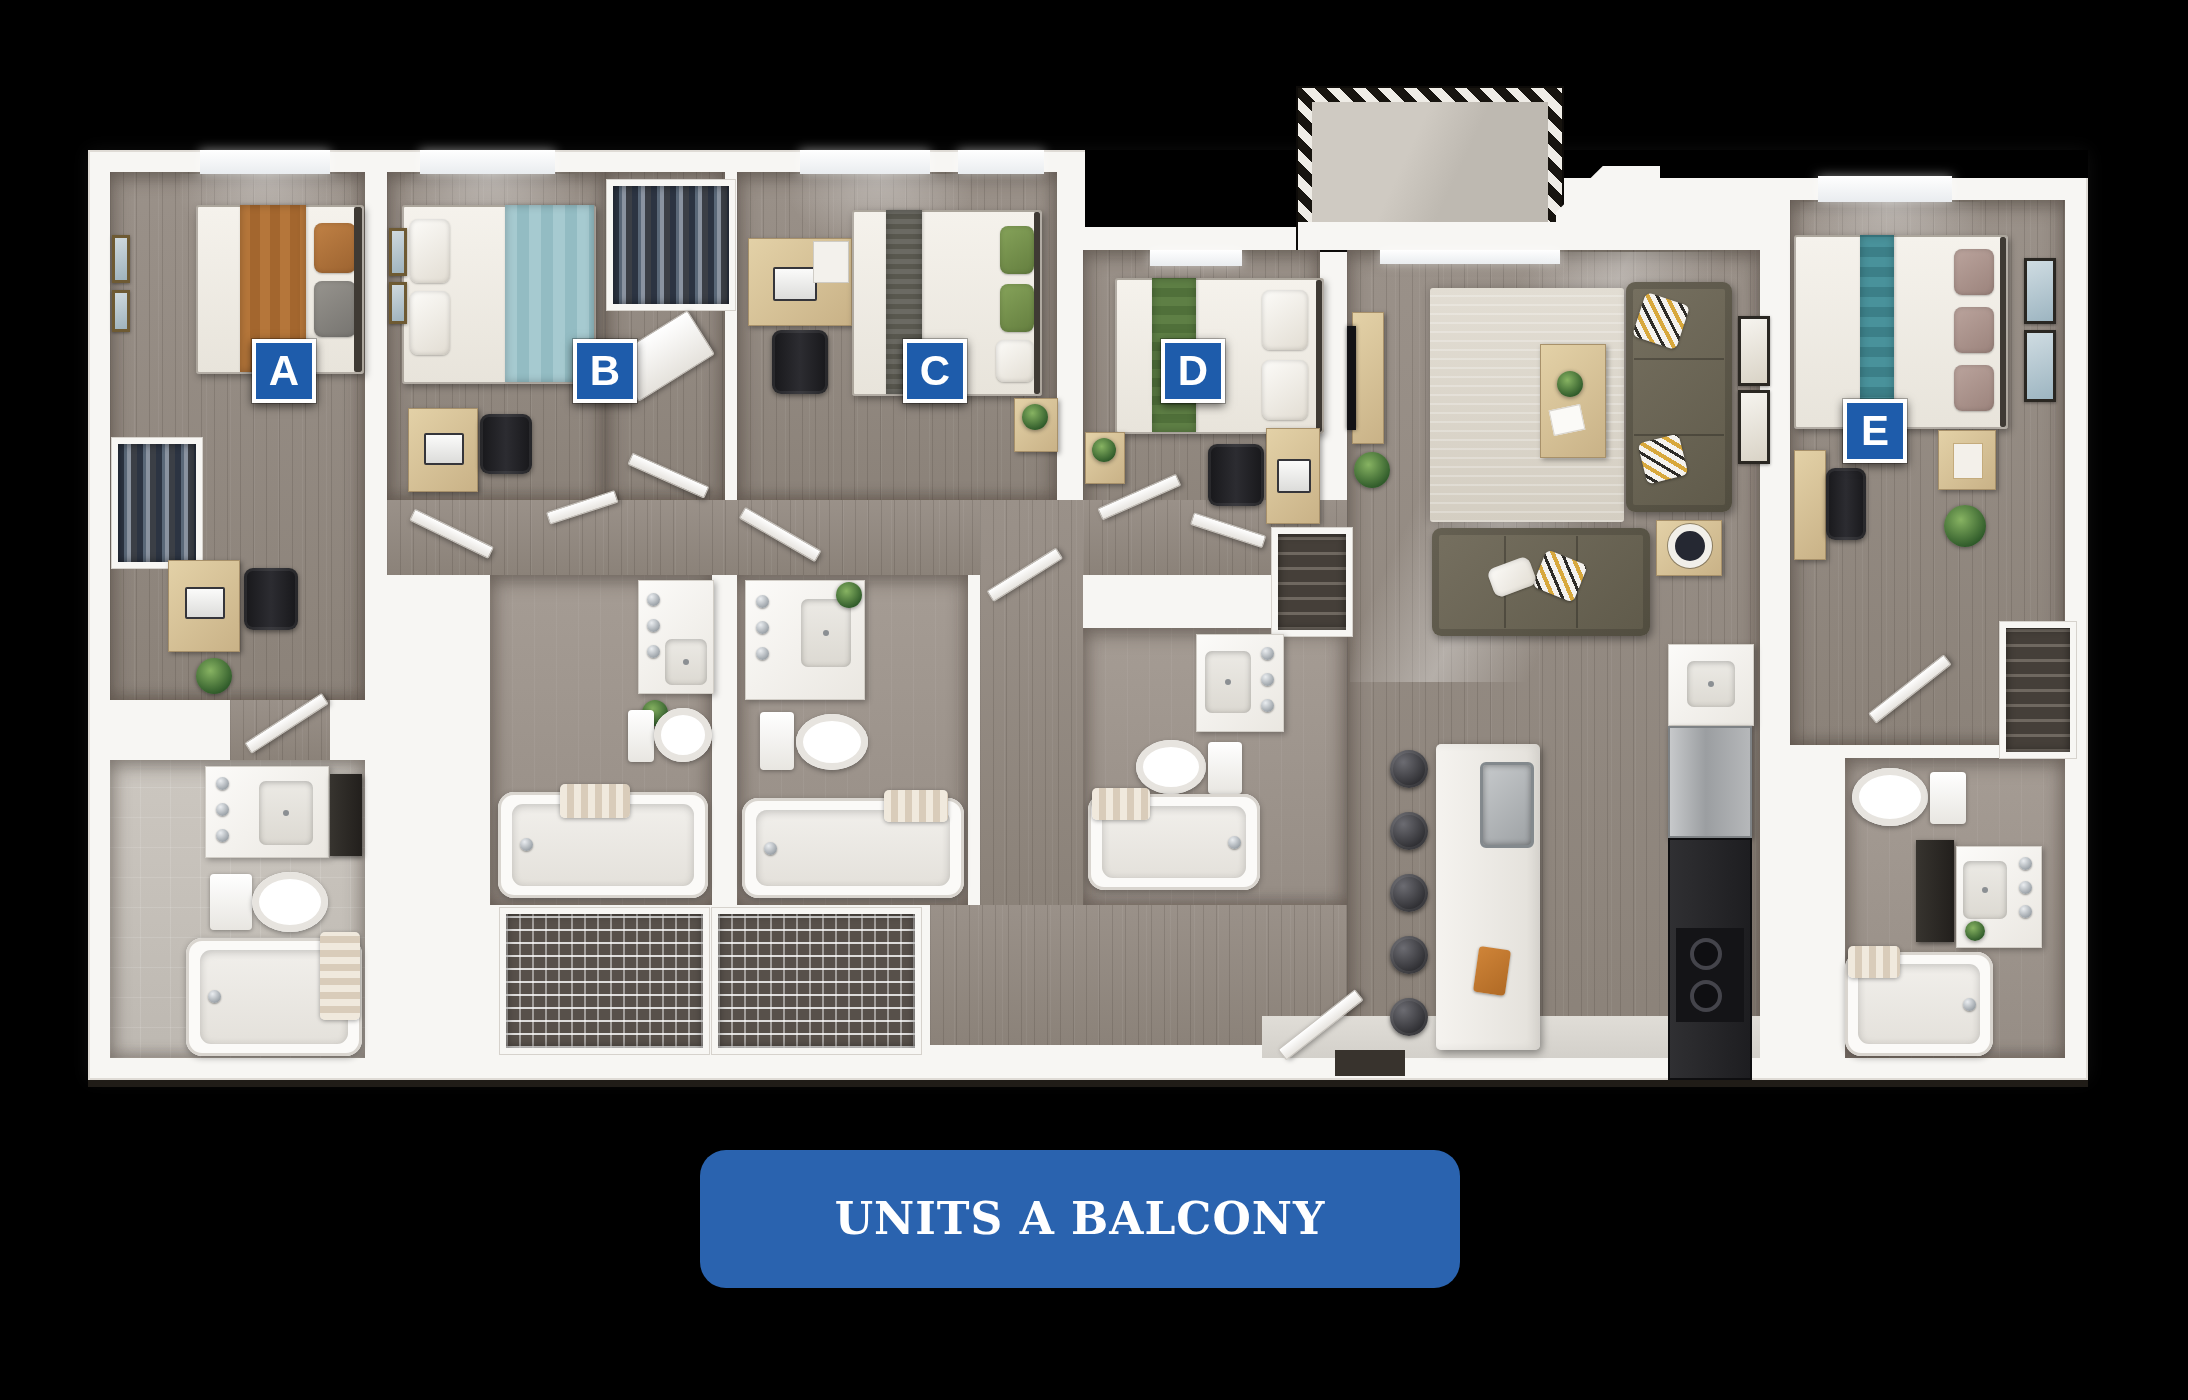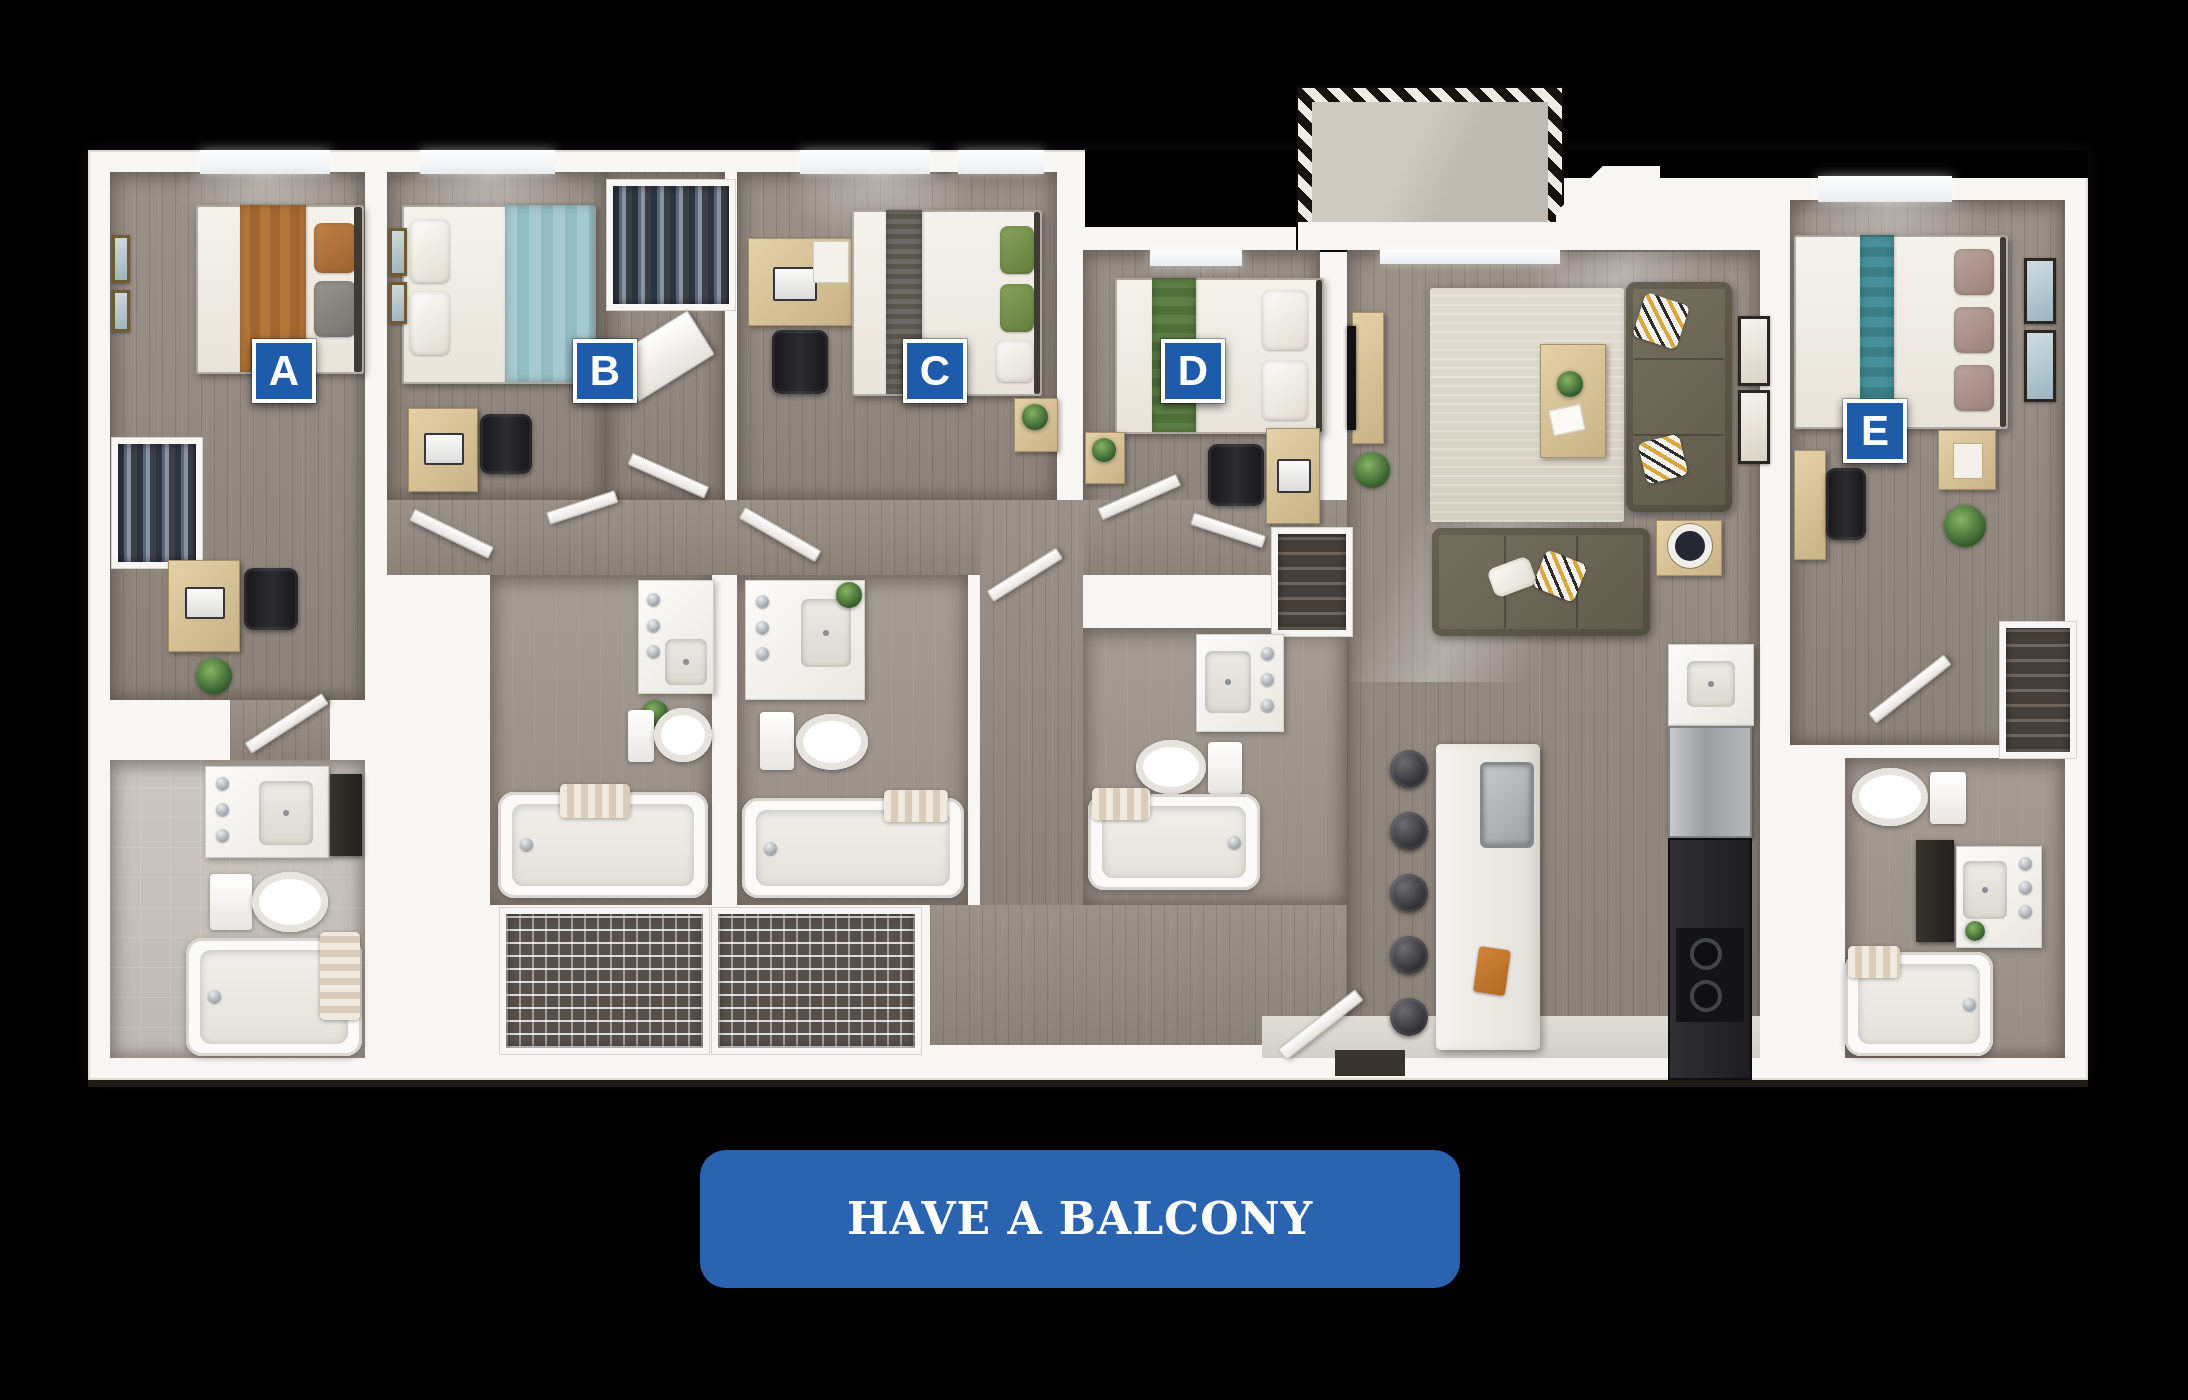--- a/index.html
+++ b/index.html
@@ -383,16 +383,16 @@
       <span>C</span>
     </div>
   <div class="abs badge badge-d">
       <span>D</span>
     </div>
   <div class="abs badge badge-e">
       <span>E</span>
     </div>
 
   <div class="abs banner">
-    <div>HAVE A BALCONY</div>
+    <div>UNITS A BALCONY</div>
   </div>
 
 </div>
 
 </body></html>

